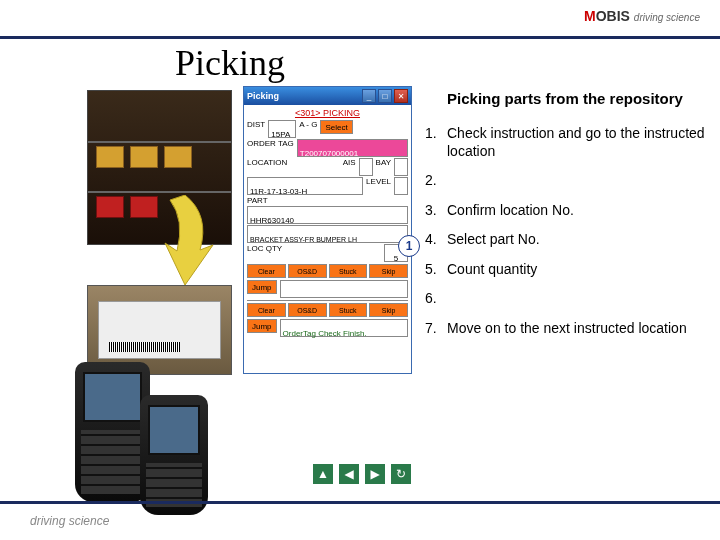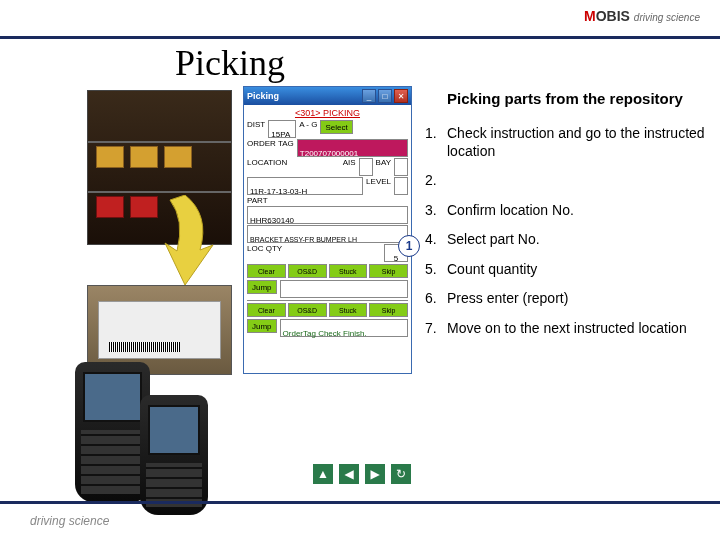--- a/index.html
+++ b/index.html
@@ -36,22 +36,22 @@
   .win { position:absolute; top:86px; left:243px; width:169px; height:288px; border:1px solid #3a6ab0; background:#ece9d8; font-size:9px; }
   .tbar{height:18px;background:linear-gradient(#3a8ee0,#1a4ea0);display:flex;align-items:center;padding:0 3px;color:#fff;}
   .tbar .t{flex:1;font-weight:bold;}
   .tbar .wbtn{width:14px;height:14px;margin-left:2px;background:linear-gradient(#6aa0e0,#3a70b0);border:1px solid #2a5090;display:flex;align-items:center;justify-content:center;font-size:8px;}
   .tbar .wbtn.close{background:linear-gradient(#e06050,#b03020);border-color:#8a2010;}
   .wbody{padding:2px 3px;background:#fff;position:relative;height:calc(100% - 18px);}
   .hdr{color:#c00;text-decoration:underline;font-size:9px;padding:1px 0;text-align:center;}
   .row{display:flex;align-items:flex-start;gap:3px;margin:1px 0;}
   .lbl{font-size:8px;color:#000;}
   .fld{border:1px solid #888;background:#fff;height:12px;font-size:8px;padding:8px 2px;line-height:12px;}
-  .fld.hl{background:#be185d;color:#fff;}
-  .btn{border:1px solid #888;background:#84cc16;height:14px;font-size:8px;padding:0 4px;display:inline-flex;align-items:center;}
+  .fld.hl{background:#ec4899;color:#fff;}
+  .btn{border:1px solid #888;background:#f97316;height:14px;font-size:8px;padding:0 4px;display:inline-flex;align-items:center;}
   .btnrow{display:flex;gap:2px;margin:2px 0;}
   .btnrow .btn{flex:1;justify-content:center;font-size:7px;}
   .sep{height:1px;background:#888;margin:2px 0;}
   .bubble{position:absolute;top:235px;left:398px;width:22px;height:22px;border-radius:50%;background:#fff;border:1px solid #1a3a8a;display:flex;align-items:center;justify-content:center;font-size:12px;color:#1a3a8a;font-weight:bold;}
 
   
   .right{position:absolute;top:90px;left:425px;right:15px;}
   .subtitle{font-weight:bold;font-size:15px;text-align:center;margin-bottom:18px;}
   .steps{list-style:none;font-size:14px;line-height:1.25;}
   .steps li{margin-bottom:12px;display:flex;}
@@ -185,21 +185,20 @@
     <li>
         <span class="n">4.</span>
         <span>Select part No.</span>
       </li>
     <li>
         <span class="n">5.</span>
         <span>Count quantity</span>
       </li>
     <li>
         <span class="n">6.</span>
-        <span>Press enter (report)</span>
       </li>
     <li>
         <span class="n">7.</span>
         <span>Move on to the next instructed location</span>
       </li>
   </ol>
 </div>
 
 <div class="nav">
   <div class="nb">▲</div>

